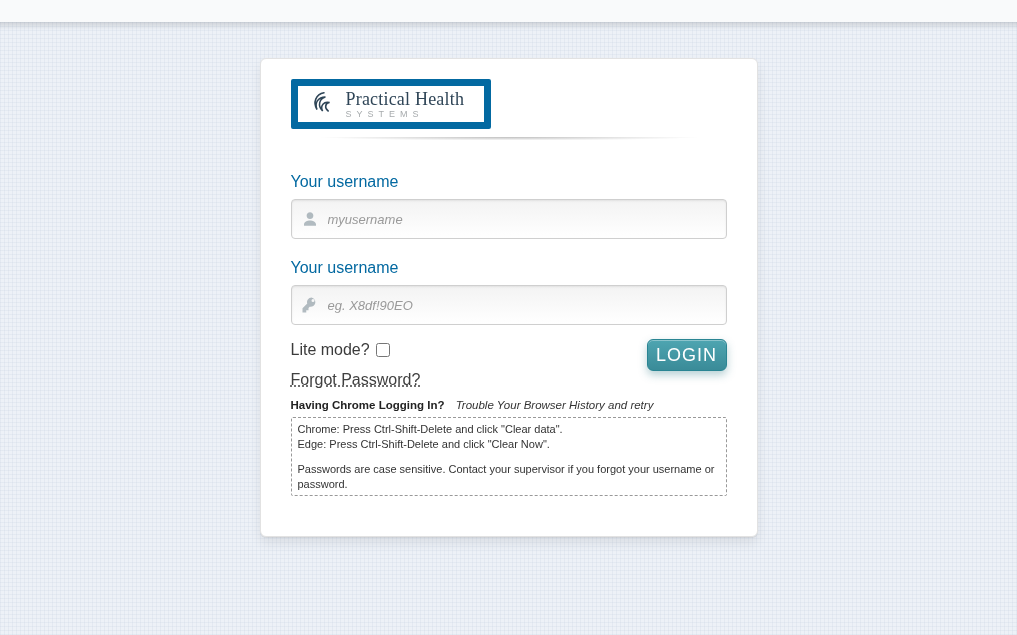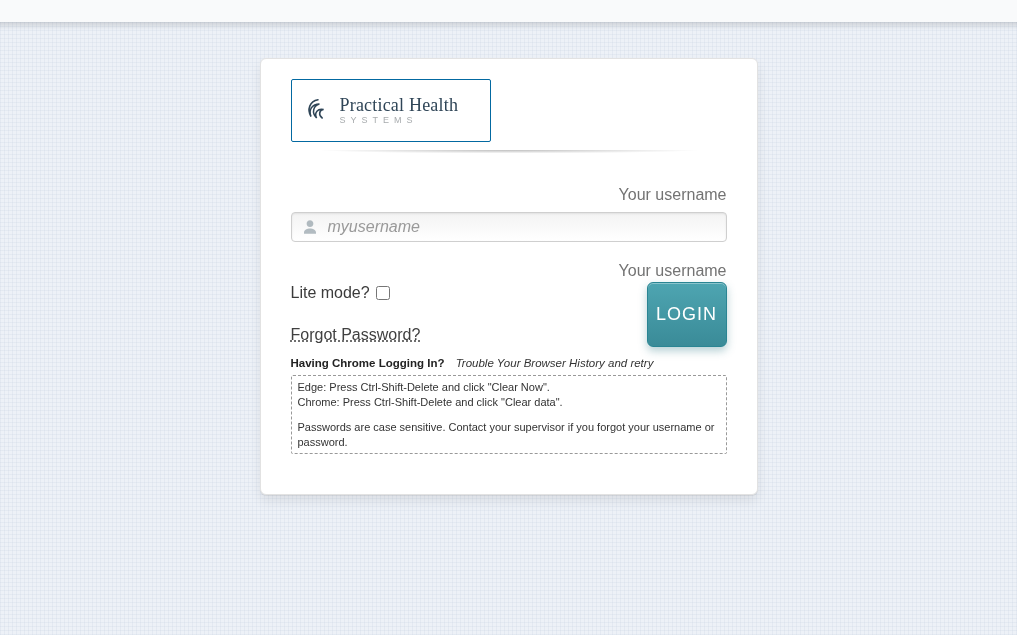--- a/index.html
+++ b/index.html
@@ -25,23 +25,23 @@
   .card {
     width: 498px;
     margin: 58px auto 0;
     background: #ffffff;
     border: 1px solid #e2e2e2;
     border-radius: 6px;
     box-shadow: 0 1px 0 rgba(0,0,0,0.06), 0 6px 12px rgba(0,0,0,0.08);
     padding: 20px 30px 40px 30px;
   }
   .logo-frame {
-    width: 200px; height: 63px;
+    width: 200px; height: 50px;
     background: #fff;
-    border: 1px solid #0369a1;
+    border: 7px solid #0369a1;
     border-radius: 2px;
     margin-bottom: 8px;
     display: flex; align-items: center;
     padding-left: 12px;
   }
   .logo-swirl {
     width: 28px; height: 28px; flex: 0 0 28px;
     display: block; margin-right: 8px;
   }
   .logo-text { line-height: 1; }
@@ -61,58 +61,58 @@
     margin-top: 4px;
     text-transform: none;
   }
   .divider {
     height: 10px;
     margin: 8px -10px 26px -10px;
     background:
       radial-gradient(ellipse 60% 5px at 50% 0%, rgba(0,0,0,0.25), rgba(0,0,0,0) 70%);
   }
   .field-label {
-    font-size: 16px; color: #737373; margin-bottom: 8px; text-align: right;
+    font-size: 16px; color: #0369a1; margin-bottom: 8px;
   }
   .input-wrap {
     position: relative;
     margin-bottom: 20px;
   }
   .input-wrap .icon {
     position: absolute; left: 10px; top: 50%; transform: translateY(-50%);
     width: 18px; height: 18px;
     opacity: 0.5;
   }
   .text-input {
     width: 100%;
-    height: 30px;
+    height: 40px;
     border: 1px solid #cfcfcf;
     border-radius: 4px;
     background: linear-gradient(#f3f3f3, #ffffff);
     box-shadow: inset 0 1px 2px rgba(0,0,0,0.08);
     padding: 0 12px 0 36px;
-    font-size: 16px;
+    font-size: 13px;
     color: #444;
     font-style: normal;
   }
   .text-input::placeholder {
     color: #9a9a9a;
     font-style: italic;
   }
   .row-actions { margin-top: -4px; }
   .lite-row {
     display: flex; align-items: center; gap: 6px;
-    font-size: 16px; color: #3b3b3b; margin-bottom: 24px;
+    font-size: 16px; color: #3b3b3b; margin-bottom: 12px;
     float: left;
   }
   .lite-row input[type="checkbox"] { width: 14px; height: 14px; }
   .login-btn {
     float: right;
     margin-top: -2px;
-    width: 80px; height: 65px;
+    width: 80px; height: 32px;
     border: 1px solid #2a8593;
     border-radius: 6px;
     background: linear-gradient(#4ea5b1, #3a8b98);
     color: #fff;
     font-family: Impact, "Arial Black", sans-serif;
     letter-spacing: 1px;
     font-size: 18px;
     text-align: center;
     cursor: pointer;
     box-shadow: 0 4px 8px rgba(46,120,132,0.35), inset 0 1px 0 rgba(255,255,255,0.35);
@@ -167,37 +167,43 @@
 
   <div class="field-label">Your username</div>
   <div class="input-wrap">
     <svg class="icon" viewBox="0 0 24 24">
       <path d="M12 12c2.5 0 4.5-2 4.5-4.5S14.5 3 12 3 7.5 5 7.5 7.5 9.5 12 12 12zm0 2c-3.5 0-8 1.8-8 5v2h16v-2c0-3.2-4.5-5-8-5z" fill="#6b7d88"></path>
     </svg>
     <input type="text" class="text-input" placeholder="myusername" style="">
   </div>
 
   <div class="field-label">Your username</div>
+  <div class="input-wrap">
+    <svg class="icon" viewBox="0 0 24 24">
+      <path d="M14 2a6 6 0 0 0-5.65 8L2 16.35V22h5v-3h3v-3l1.65-1.65A6 6 0 1 0 14 2zm2 6a2 2 0 1 1 0-4 2 2 0 0 1 0 4z" fill="#6b7d88"></path>
+    </svg>
+    <input type="password" class="text-input" placeholder="eg. X8df!90EO" style="">
+  </div>
 
   <div class="row-actions clearfix">
     <label class="lite-row">
       <span>Lite mode?</span>
       <input type="checkbox" style="">
     </label>
 
     <button class="login-btn">LOGIN</button>
 
     <a class="forgot-link">Forgot Password?</a>
   </div>
 
   <div class="trouble-line">
     <span class="bold">Having Chrome Logging In?</span>
     <span class="italic">Trouble Your Browser History and retry</span>
   </div>
 
   <div class="help-box">
+    <div>Chrome: Press Ctrl-Shift-Delete and click "Clear data".</div>
     <div>Edge: Press Ctrl-Shift-Delete and click "Clear Now".</div>
-    <div>Chrome: Press Ctrl-Shift-Delete and click "Clear data".</div>
     <div style="height:10px"></div>
     <div>Passwords are case sensitive. Contact your supervisor if you forgot your username or password.</div>
   </div>
 
 </div>
 
 </body></html>

